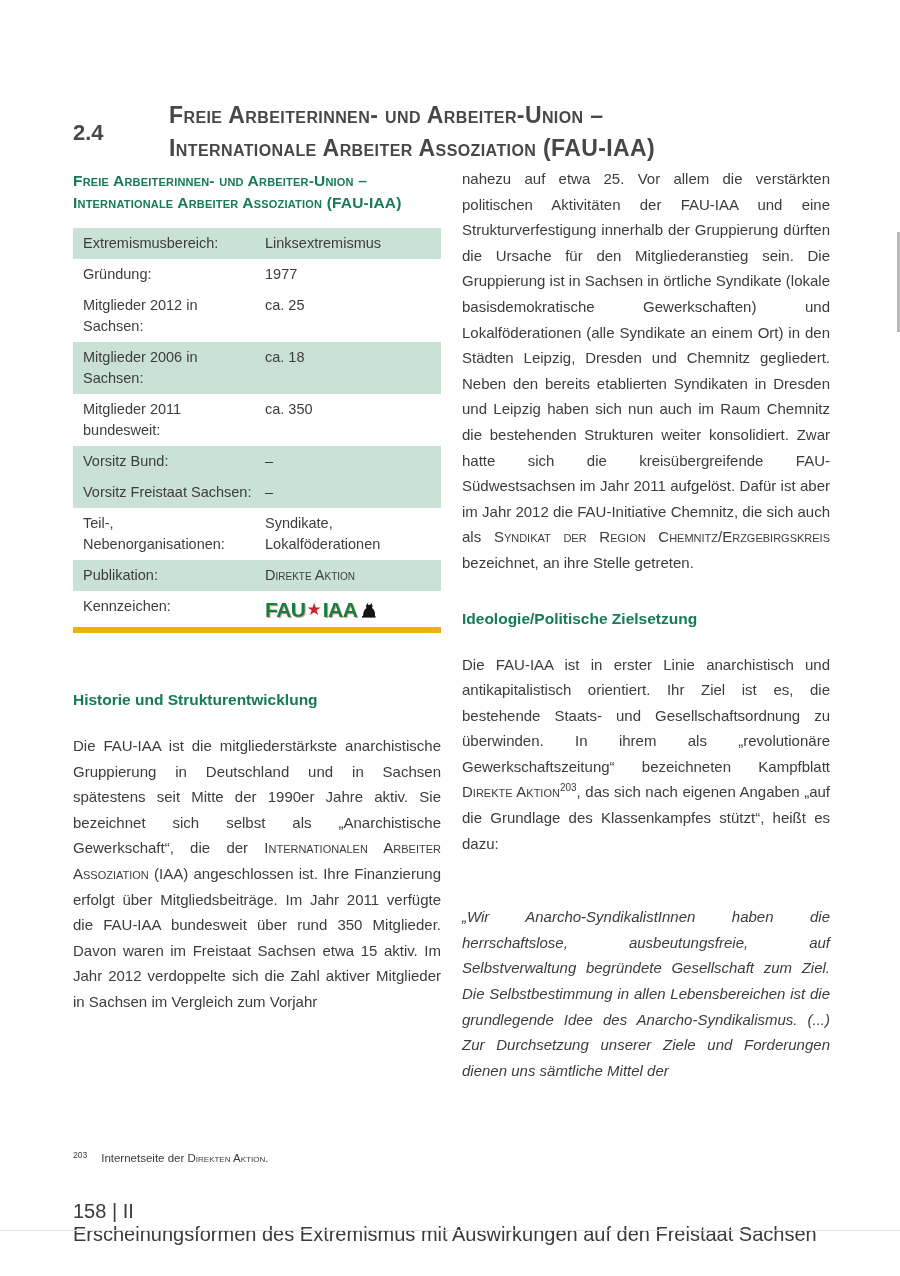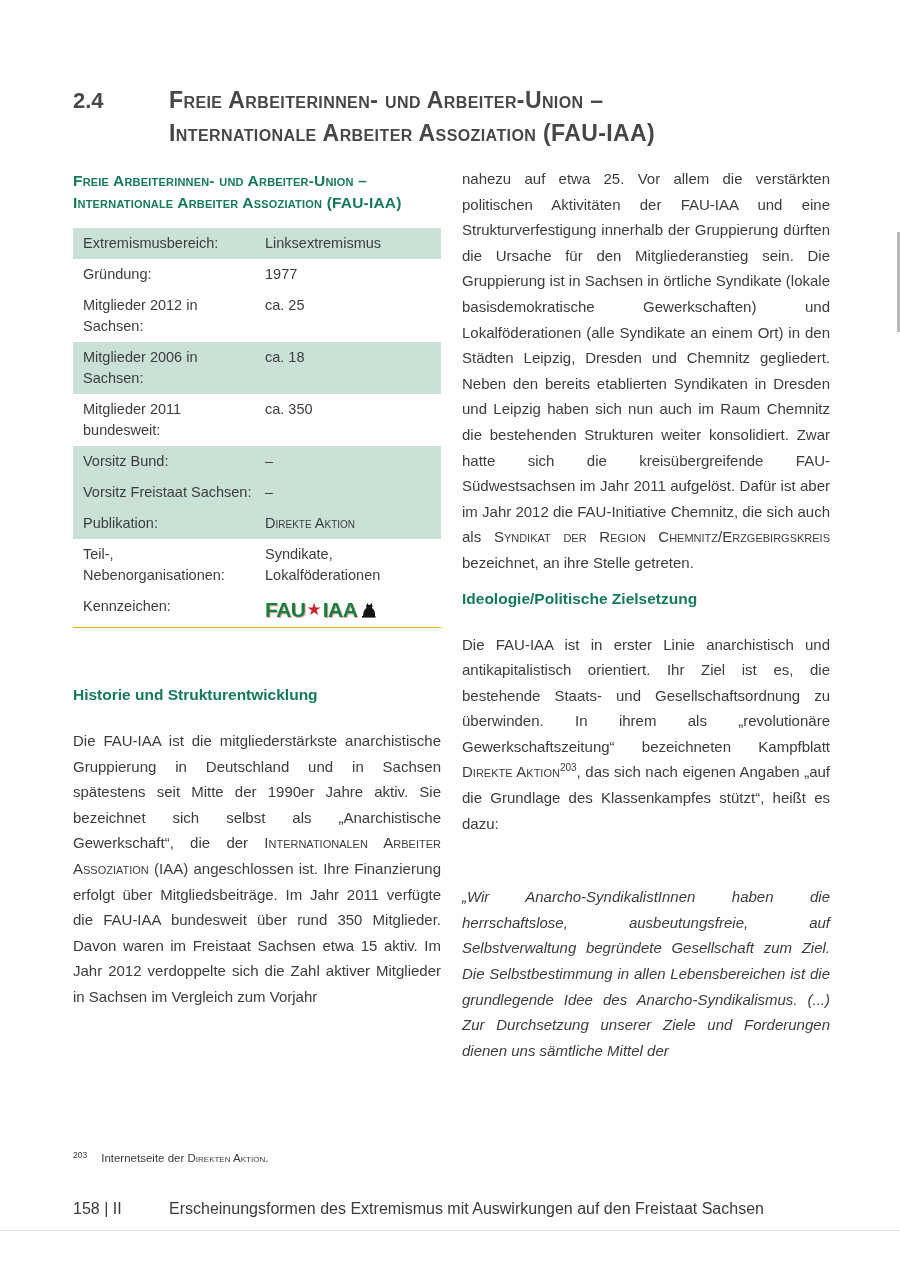--- a/index.html
+++ b/index.html
@@ -12,25 +12,25 @@
     width: 900px;
     height: 1276px;
     background: #ffffff;
     font-family: "Liberation Sans", "DejaVu Sans", sans-serif;
     color: #3d3d3d;
     overflow: hidden;
   }
   
   .title-block {
     position: absolute;
-    top: 84px;
+    top: 99px;
     left: 73px;
     right: 60px;
     display: flex;
-    align-items: flex-start;
+    align-items: center;
   }
   .sec-num {
     width: 96px;
     flex: none;
     font-size: 22px;
     font-weight: bold;
     color: #474747;
     line-height: 33px;
   }
   .sec-title {
@@ -58,21 +58,21 @@
   .ib-title {
     font-variant: small-caps;
     font-weight: bold;
     font-size: 15.5px;
     line-height: 22px;
     color: #15795a;
     letter-spacing: 0.2px;
   }
   .infobox {
     margin-top: 14px;
-    border-bottom: 1px solid #eab308;
+    border-bottom: 6px solid #eab308;
     font-size: 14.5px;
     line-height: 21px;
     color: #3d3d3d;
   }
   .ib-row {
     display: flex;
     padding: 5px 10px;
   }
   .ib-row.shaded {
     background: #cae1d5;
@@ -127,21 +127,21 @@
     color: #3c3c3c;
   }
   .body-text.first {
     margin-top: 0;
   }
   .quote {
     font-style: italic;
     margin-top: 48px;
   }
   .h-right {
-    margin-top: 14px;
+    margin-top: 34px;
   }
   sup.fn-ref {
     font-size: 10px;
     line-height: 0;
     vertical-align: super;
   }
   
   .footnote {
     position: absolute;
     left: 73px;
@@ -158,22 +158,23 @@
     position: relative;
     top: -2px;
   }
   
   .footer {
     position: absolute;
     left: 73px;
     right: 60px;
     top: 1200px;
     display: flex;
-    font-size: 16px;
+    font-size: 20px;
     color: #3a3a3a;
+    flex-direction: column;
   }
   .footer .page-num {
     width: 96px;
     flex: none;
   }
   .page-bottom-rule {
     position: absolute;
     left: 0;
     right: 0;
     top: 1230px;
@@ -230,27 +231,27 @@
         <div class="ib-value">ca. 350</div>
       </div>
       <div class="ib-row shaded">
         <div class="ib-label">Vorsitz Bund:</div>
         <div class="ib-value">–</div>
       </div>
       <div class="ib-row shaded">
         <div class="ib-label">Vorsitz Freistaat Sachsen:</div>
         <div class="ib-value">–</div>
       </div>
+      <div class="ib-row">
+        <div class="ib-label">Teil-, Nebenorganisationen:</div>
+        <div class="ib-value">Syndikate, Lokalföderationen</div>
+      </div>
       <div class="ib-row shaded">
         <div class="ib-label">Publikation:</div>
         <div class="ib-value sc">Direkte Aktion</div>
-      </div>
-      <div class="ib-row">
-        <div class="ib-label">Teil-, Nebenorganisationen:</div>
-        <div class="ib-value">Syndikate, Lokalföderationen</div>
       </div>
       <div class="ib-row">
         <div class="ib-label">Kennzeichen:</div>
         <div class="ib-value">
           <div class="fau-logo">
             <span class="fau-logo-text">FAU</span>
             <span class="fau-logo-star">★</span>
             <span class="fau-logo-text">IAA</span>
             <svg class="fau-cat" width="15" height="18" viewBox="0 0 15 18">
               <path d="M2 17 Q2 10 5.5 8 Q4.5 5.5 6.5 3 L7.5 5 L9 5 L10.5 3 Q12 5.5 11 8 Q14 10 14 14 L14 17 Z" fill="#141414"></path>

